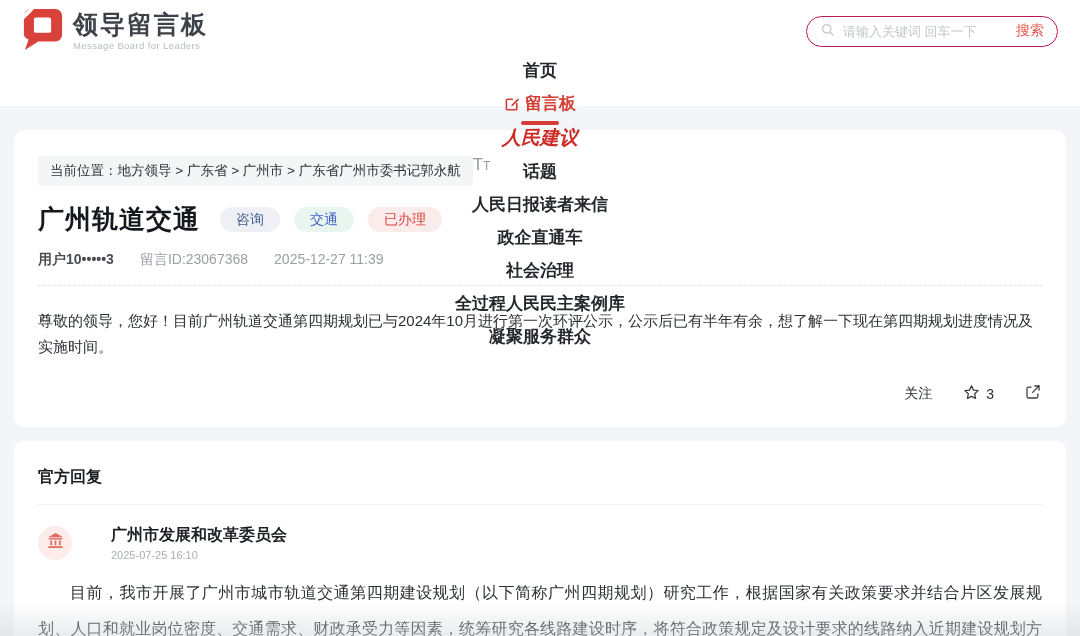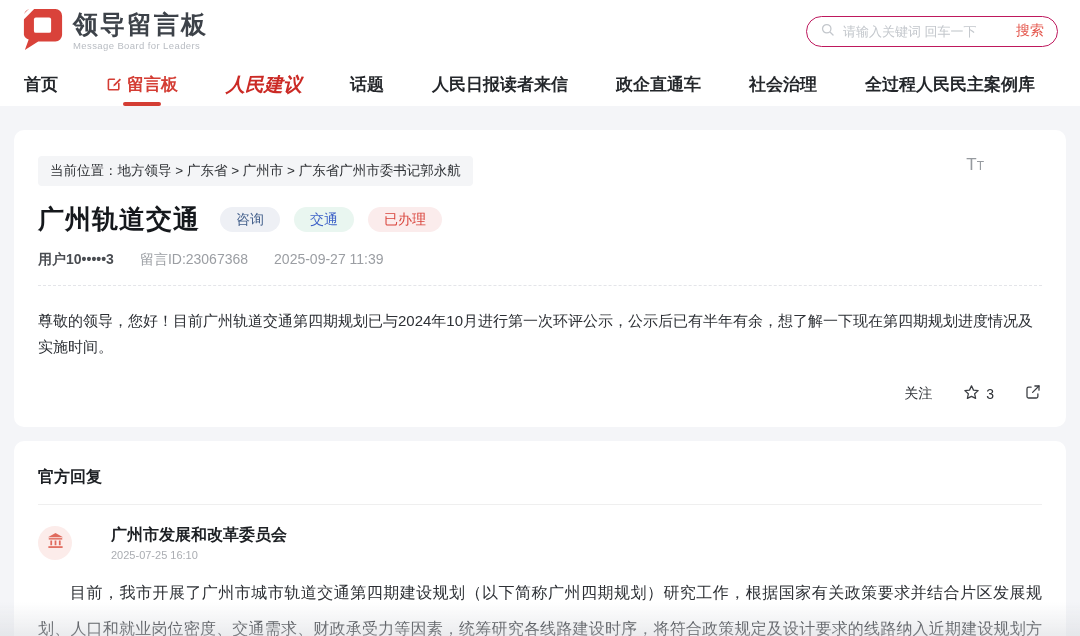--- a/index.html
+++ b/index.html
@@ -33,21 +33,21 @@
   }
   .search-input::placeholder { color:#c3c7cc; }
   .search-btn {
     background:none; border:none; color:#e4574d; font-size:14px;
     cursor:pointer; font-family:inherit; flex:0 0 auto;
   }
 
   
   .nav {
     background:#fff; height:44px; display:flex; align-items:center;
-    padding:0 24px; gap:48px;
+    padding:0 24px; gap:16px;flex-direction:column;
   }
   .nav-item {
     font-size:17px; font-weight:600; color:#24272b; text-decoration:none;
     display:flex; align-items:center; position:relative; line-height:1;
     cursor:pointer; white-space:nowrap;
   }
   .nav-item .pen-icon { margin-right:5px; display:inline-flex; }
   .nav-item.active { color:#d43d34;text-align:right; }
   .nav-item.active::after {
     content:""; position:absolute; left:50%; transform:translateX(-50%);
@@ -58,21 +58,21 @@
     font-family:"Liberation Serif","DejaVu Serif",serif;
   }
 
   
   .page { padding:24px 14px 0; }
   .card { background:#fff; border-radius:10px; }
   .card.message { padding:26px 24px 22px; }
   .card.reply { margin-top:14px; padding:26px 24px; min-height:260px; }
 
   
-  .crumb-row { display:flex; align-items:flex-start; justify-content:space-between; }
+  .crumb-row { display:flex; align-items:flex-start; }
   .breadcrumb {
     background:#f4f5f7; border-radius:4px; padding:6px 12px;
     font-size:13.5px; color:#2f3236;
   }
   .font-toggle {
     color:#969a9f; font-size:17px; cursor:pointer; margin-right:58px;
     line-height:1; user-select:none;
   }
   .font-toggle .small-t { font-size:12px; }
 
@@ -185,21 +185,21 @@
       <div class="tags">
         <span class="tag t0">咨询</span>
         <span class="tag t1">交通</span>
         <span class="tag t2">已办理</span>
       </div>
     </div>
 
     <div class="meta-row">
       <span class="meta-user">用户10•••••3</span>
       <span>留言ID:23067368</span>
-      <span>2025-09-27 11:39</span>
+      <span>2025-12-27 11:39</span>
     </div>
 
     <div class="msg-body">尊敬的领导，您好！目前广州轨道交通第四期规划已与2024年10月进行第一次环评公示，公示后已有半年有余，想了解一下现在第四期规划进度情况及实施时间。</div>
 
     <div class="action-row">
       <span class="action">关注</span>
       <span class="action">
         <span>
           <svg width="19" height="19" viewBox="0 0 24 24" fill="none" stroke="#3a3d42" stroke-width="1.6" stroke-linejoin="round">
             <path d="M12 3.6 l2.5 5.4 5.9.65 -4.4 4 1.2 5.85 L12 16.9 l-5.2 2.6 1.2-5.85 -4.4-4 5.9-.65 Z"></path>

